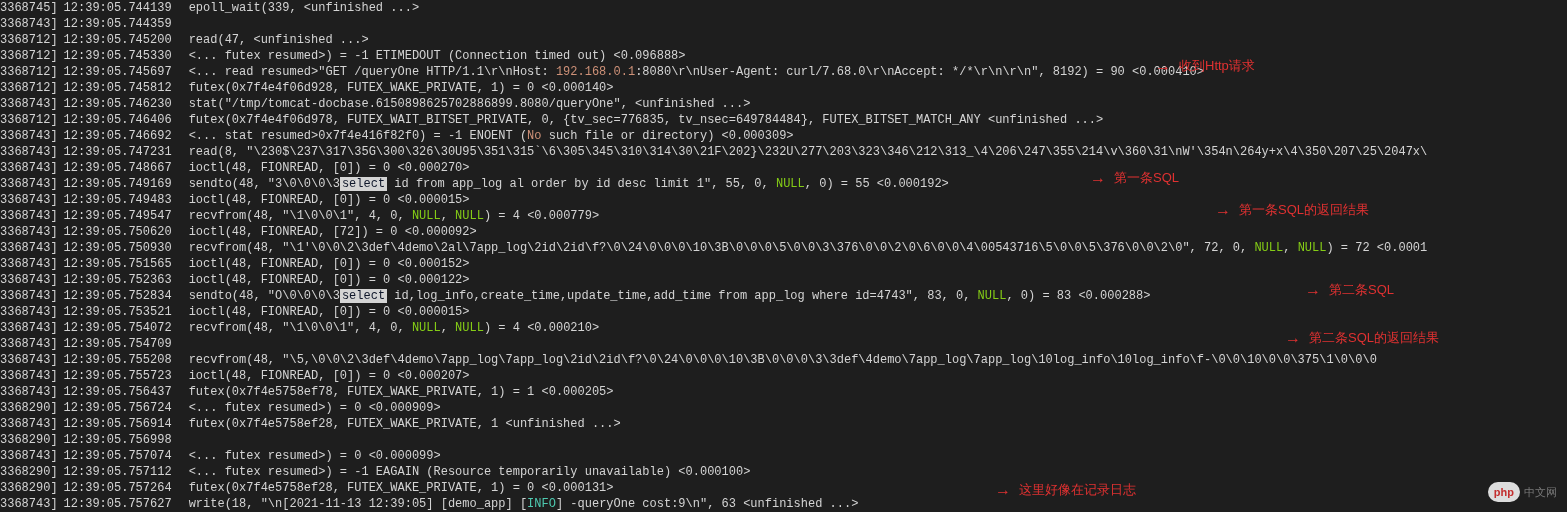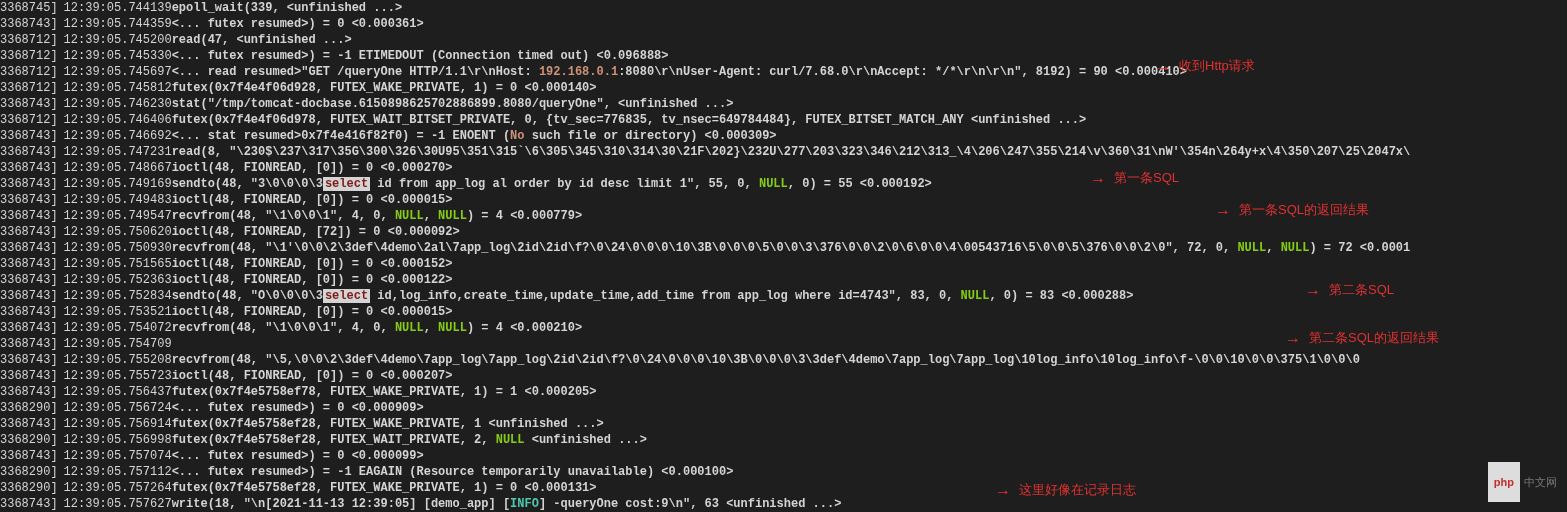--- a/index.html
+++ b/index.html
@@ -14,27 +14,27 @@
     overflow: hidden;
     position: relative;
     white-space: nowrap;
   }
   .line {
     display: flex;
     height: 16px;
   }
   .pid { color: #d4d4d4; }
   .ts { color: #d4d4d4; margin-left: 6px; }
-  .txt { color: #d4d4d4; margin-left: 0; font-weight: bold; }
+  .txt { color: #d4d4d4; margin-left: 17px; }
   .kw-null { color: #84cc16; }
   .kw-info { color: #4ec9b0; }
   .ip { color: #ce9178; }
   .hl {
     background: #d4d4d4;
-    color: #7f1d1d;
+    color: #0f172a;
     padding: 0 2px;
   }
   .annot {
     position: absolute;
     color: #e03131;
     font-family: 'Microsoft YaHei', sans-serif;
     font-size: 13px;
     display: flex;
     align-items: center;
     gap: 8px;
@@ -51,43 +51,42 @@
     display: flex;
     align-items: center;
     gap: 4px;
     opacity: 0.85;
   }
   .wm-badge {
     background: #fff;
     color: #e03131;
     font-weight: bold;
     font-size: 11px;
-    padding: 12px 6px;
-    border-radius: 0;
+    padding: 2px 6px;
+    border-radius: 10px;
     font-family: Arial, sans-serif;
   }
   .wm-text {
     color: #888;
     font-size: 11px;
     font-family: Liberation Serif, serif;
   }
 </style>
 </head>
 <body>
 
 <div id="terminal">
     <div class="line">
       <span class="pid">3368745]</span>
       <span class="ts">12:39:05.744139</span>
       <span class="txt"><span>epoll_wait(339,  &lt;unfinished ...&gt;</span></span>
     </div>
     <div class="line">
       <span class="pid">3368743]</span>
       <span class="ts">12:39:05.744359</span>
-      <span class="txt"><span>&lt;... futex resumed&gt;) = 0 &lt;0.000361&gt;</span></span>
     </div>
     <div class="line">
       <span class="pid">3368712]</span>
       <span class="ts">12:39:05.745200</span>
       <span class="txt"><span>read(47,  &lt;unfinished ...&gt;</span></span>
     </div>
     <div class="line">
       <span class="pid">3368712]</span>
       <span class="ts">12:39:05.745330</span>
       <span class="txt"><span>&lt;... futex resumed&gt;) = -1 ETIMEDOUT (Connection timed out) &lt;0.096888&gt;</span></span>
@@ -202,21 +201,20 @@
       <span class="txt"><span>&lt;... futex resumed&gt;) = 0 &lt;0.000909&gt;</span></span>
     </div>
     <div class="line">
       <span class="pid">3368743]</span>
       <span class="ts">12:39:05.756914</span>
       <span class="txt"><span>futex(0x7f4e5758ef28, FUTEX_WAKE_PRIVATE, 1 &lt;unfinished ...&gt;</span></span>
     </div>
     <div class="line">
       <span class="pid">3368290]</span>
       <span class="ts">12:39:05.756998</span>
-      <span class="txt"><span>futex(0x7f4e5758ef28, FUTEX_WAIT_PRIVATE, 2, </span><span class="kw-null">NULL</span><span> &lt;unfinished ...&gt;</span></span>
     </div>
     <div class="line">
       <span class="pid">3368743]</span>
       <span class="ts">12:39:05.757074</span>
       <span class="txt"><span>&lt;... futex resumed&gt;) = 0 &lt;0.000099&gt;</span></span>
     </div>
     <div class="line">
       <span class="pid">3368290]</span>
       <span class="ts">12:39:05.757112</span>
       <span class="txt"><span>&lt;... futex resumed&gt;) = -1 EAGAIN (Resource temporarily unavailable) &lt;0.000100&gt;</span></span>

